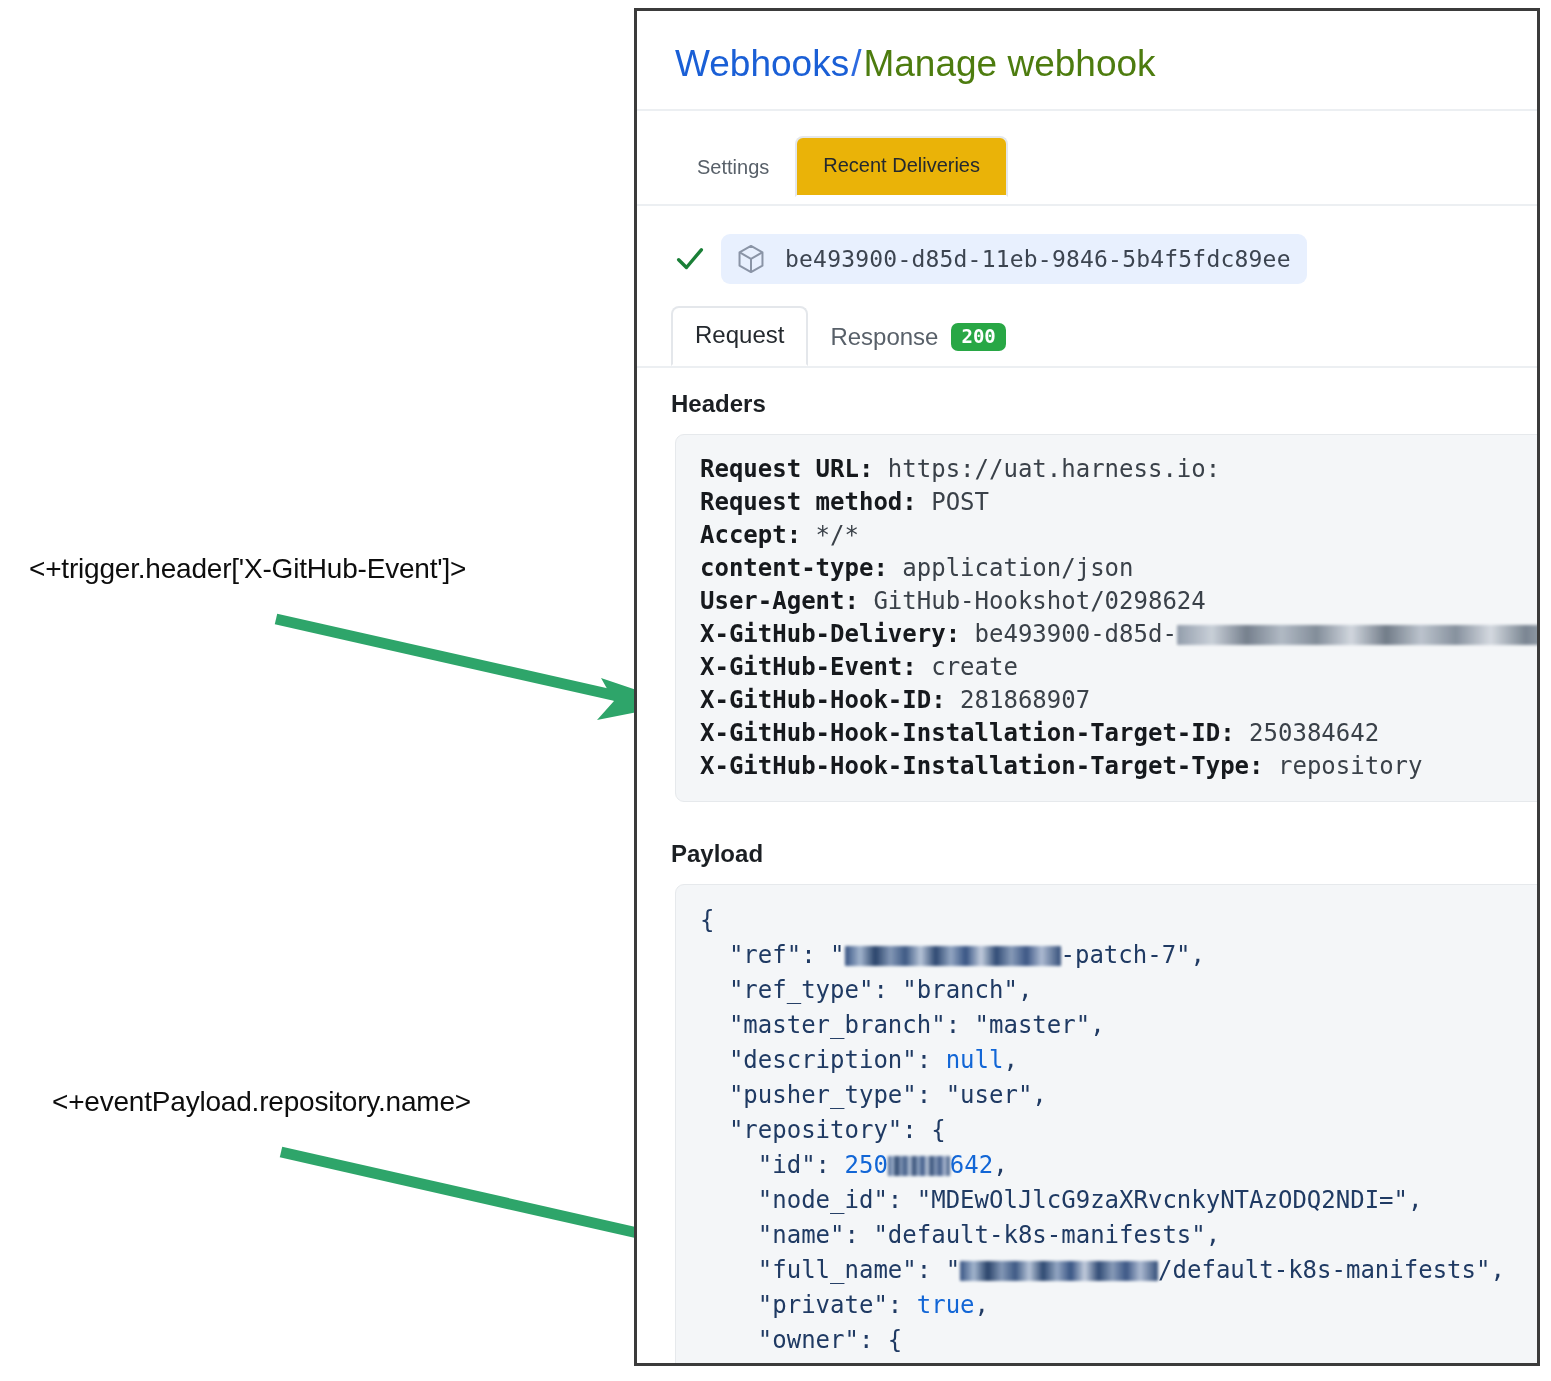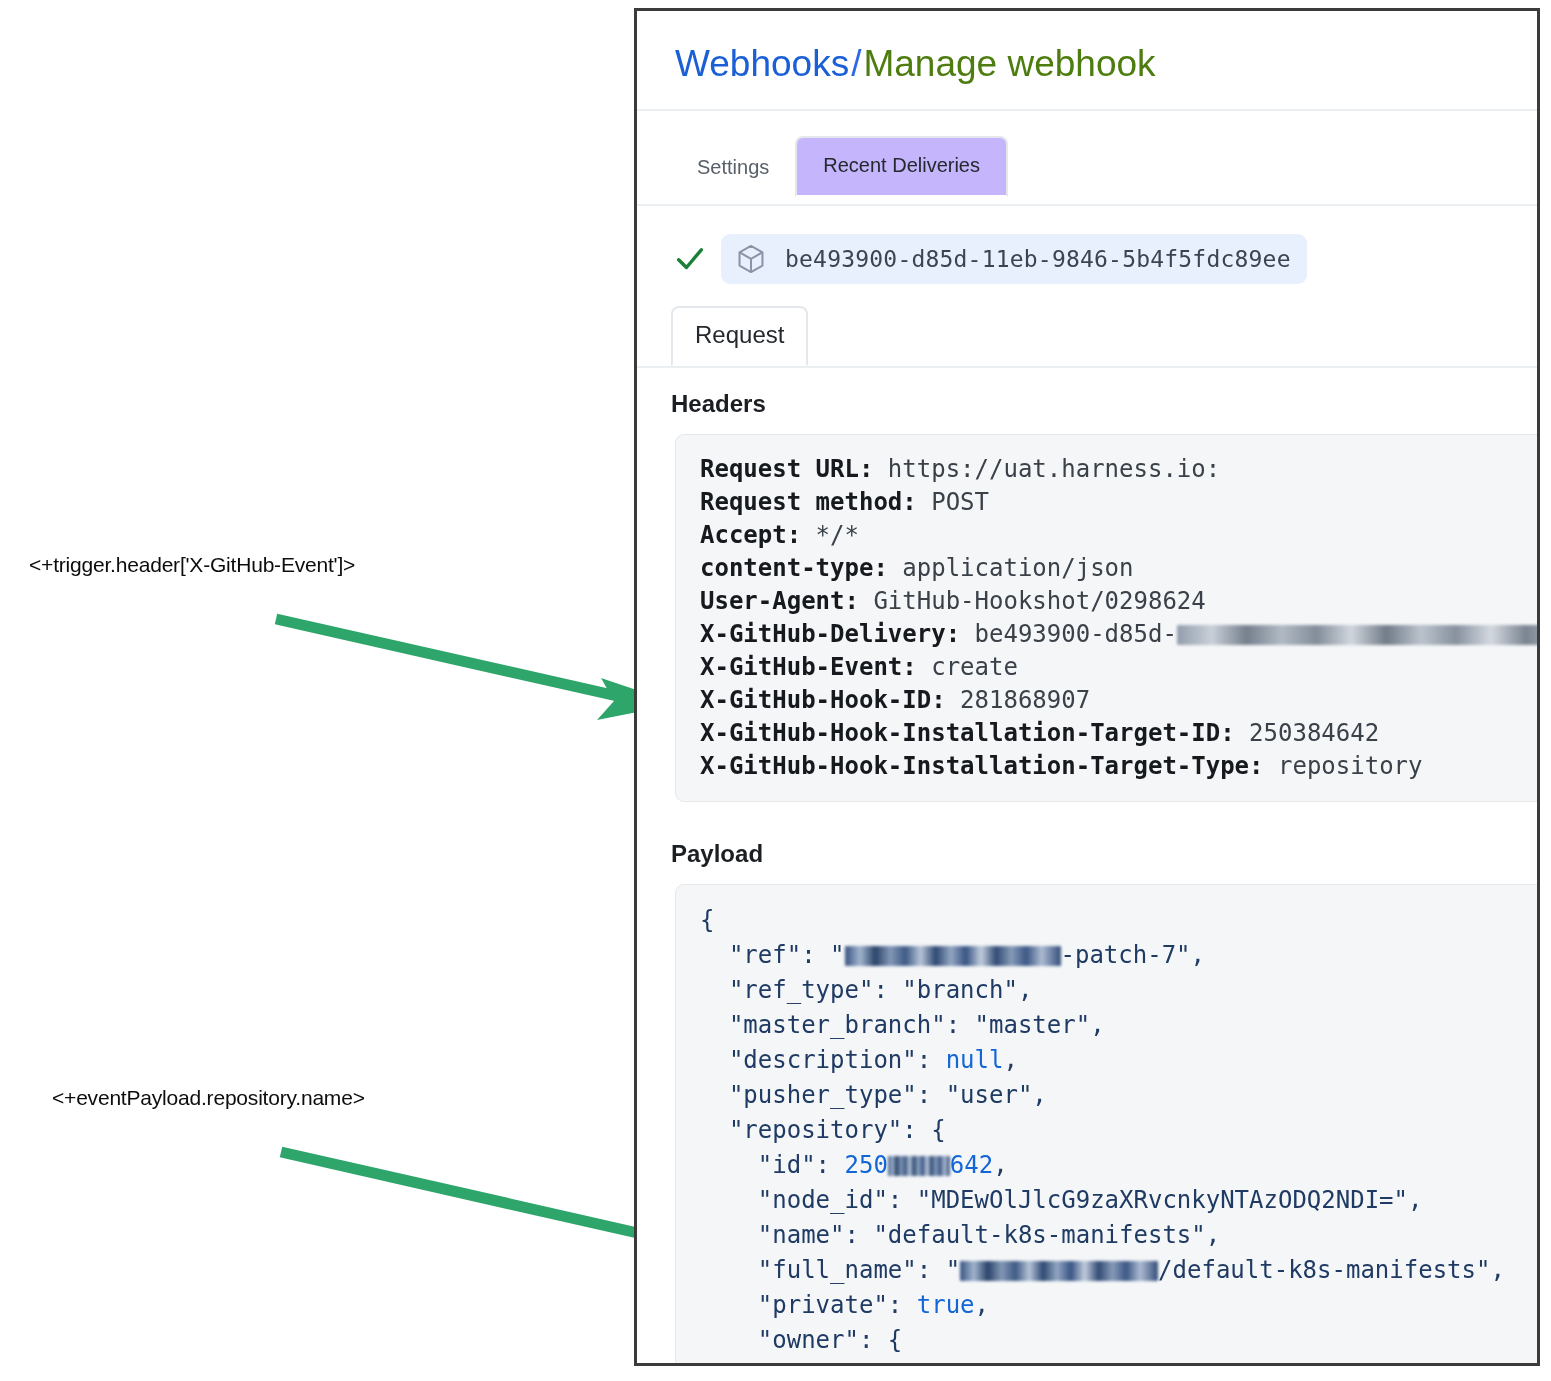--- a/index.html
+++ b/index.html
@@ -14,21 +14,21 @@
     overflow: hidden;
     font-family: "Liberation Sans", sans-serif;
     -webkit-font-smoothing: antialiased;
   }
 
   
   .annotation {
     position: absolute;
     color: #0d0d0d;
     font-family: "Liberation Sans", sans-serif;
-    font-size: 21px;
+    font-size: 28px;
     font-weight: 400;
     white-space: nowrap;
     letter-spacing: -0.2px;
   }
   #anno-header { left: 29px;  top: 553px; }
   #anno-payload { left: 52px; top: 1086px; }
 
   .arrow-svg {
     position: absolute;
     overflow: visible;
@@ -93,21 +93,21 @@
     vertical-align: bottom;
     font-size: 20px;
     color: #586069;
     padding: 16px 26px 18px 26px;
     box-sizing: border-box;
     background: transparent;
     z-index: 1;
   }
   .tab.active {
     color: #24292e;
-    background: #c4b5fd;
+    background: #eab308;
     border: 2px solid #e4e7eb;
     border-bottom: 2px solid #ffffff;
     border-radius: 8px 8px 0 0;
     z-index: 2;
   }
 
   
   .delivery-row {
     display: flex;
     align-items: center;
@@ -280,20 +280,23 @@
         <path d="M3.6 7.1 L12 11.9 L20.4 7.1" stroke="#8a94a6" stroke-width="1.5" fill="none" stroke-linejoin="round"></path>
         <path d="M12 11.9 L12 21.6" stroke="#8a94a6" stroke-width="1.5" fill="none"></path>
       </svg>
       <span class="delivery-id">be493900-d85d-11eb-9846-5b4f5fdc89ee</span>
     </div>
   </div>
 
   <div class="tabstrip2">
     <div class="tab2 active">
       <span>Request</span>
+    </div><div class="tab2">
+      <span>Response</span>
+      <span class="status-badge">200</span>
     </div>
   </div>
 
   <div class="section-title">Headers</div>
 
   <div class="code-panel">
     <div class="code-line"><span class="hkey">Request URL:</span> <span class="hval">https://uat.harness.io:</span></div>
     <div class="code-line"><span class="hkey">Request method:</span> <span class="hval">POST</span></div>
     <div class="code-line"><span class="hkey">Accept:</span> <span class="hval">*/*</span></div>
     <div class="code-line"><span class="hkey">content-type:</span> <span class="hval">application/json</span></div>

